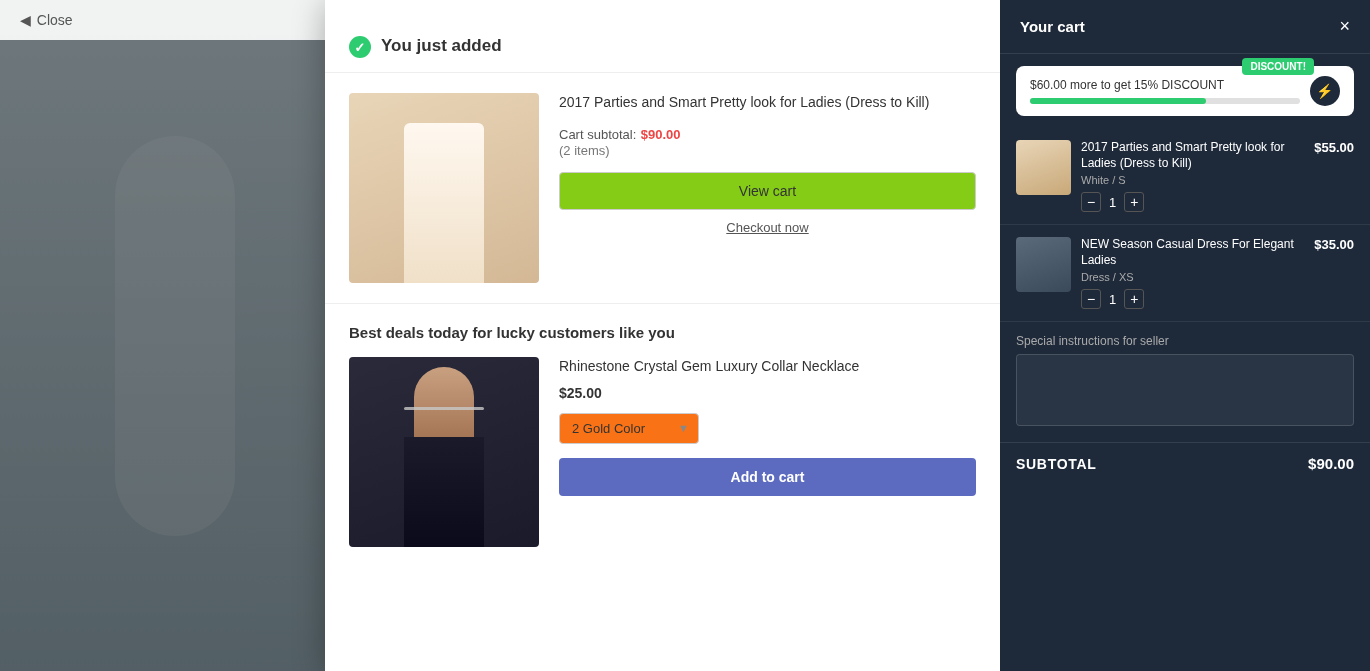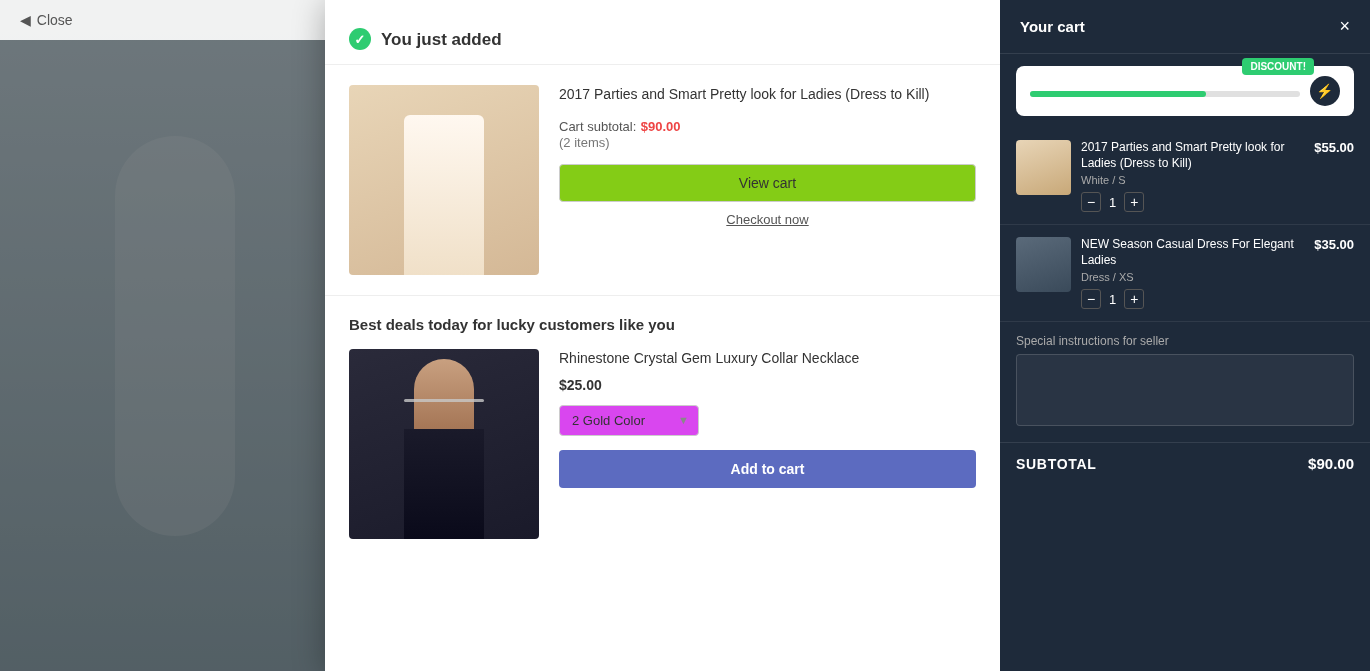--- a/index.html
+++ b/index.html
@@ -88,23 +88,23 @@
       height: 671px;
       background: #fff;
       z-index: 10;
       overflow-y: auto;
       box-shadow: 0 4px 30px rgba(0,0,0,0.3);
     }
 
     
     .modal-header {
       display: flex;
-      align-items: flex-end;
+      align-items: flex-start;
       gap: 10px;
-      padding: 28px 24px 14px;
+      padding: 36px 24px 14px;
       border-bottom: 1px solid #eee;
     }
     .check-icon {
       width: 22px;
       height: 22px;
       border-radius: 50%;
       background: #2ecc71;
       display: flex;
       align-items: center;
       justify-content: center;
@@ -281,21 +281,21 @@
       margin-bottom: 14px;
     }
     .deal-select {
       appearance: none;
       -webkit-appearance: none;
       padding: 7px 30px 7px 12px;
       border: 1px solid #ccc;
       border-radius: 4px;
       font-size: 13px;
       color: #333;
-      background: #d946ef;
+      background: #f97316;
       cursor: pointer;
       min-width: 140px;
     }
     .deal-select-arrow {
       position: absolute;
       right: 10px;
       top: 50%;
       transform: translateY(-50%);
       pointer-events: none;
       color: #888;
@@ -577,20 +577,21 @@
 </div>
 
 <div class="cart-panel">
   <div class="cart-panel-header">
     <span class="cart-panel-title">Your cart</span>
     <button class="cart-close-btn">×</button>
   </div>
 
   <div class="discount-bar">
     <div style="flex:1;">
+      <div class="discount-text">$60.00 more to get 15% DISCOUNT</div>
       <div class="progress-bar-wrap">
         <div class="progress-bar-fill"></div>
       </div>
     </div>
     <div class="discount-icon">⚡</div>
     <div class="discount-badge">DISCOUNT!</div>
   </div>
 
   <div class="cart-item">
     <div class="cart-item-thumb cart-item-thumb-1"></div>

